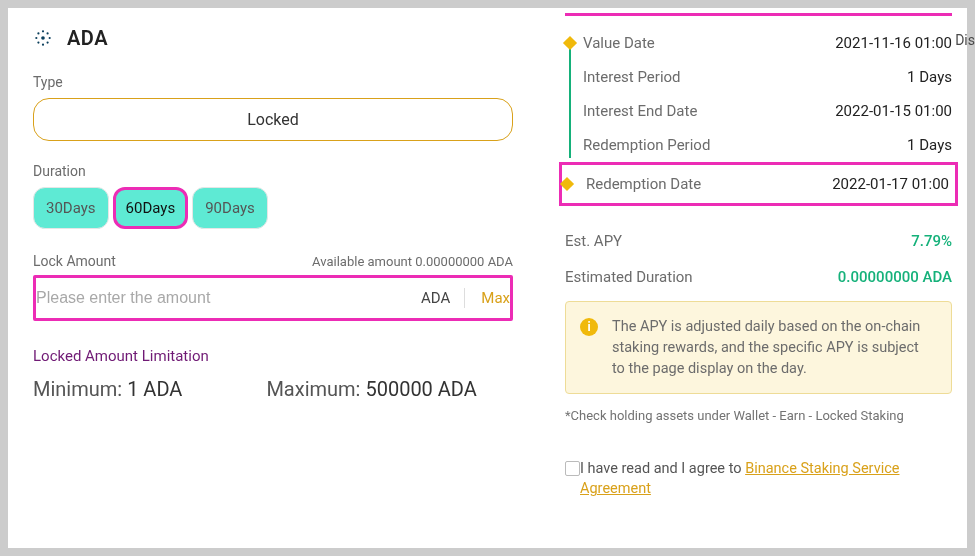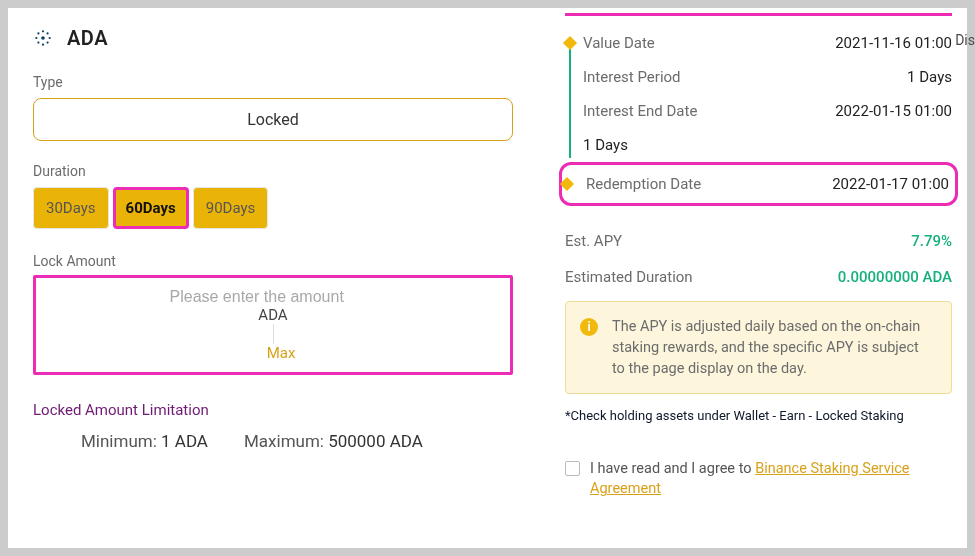--- a/index.html
+++ b/index.html
@@ -46,65 +46,64 @@
     color: #222;
     letter-spacing: .5px;
   }
   .label {
     font-size: 14px;
     color: #6c6c6c;
     margin-bottom: 8px;
   }
   .locked-box {
     border: 1px solid #d9a11a;
-    border-radius: 8px;
+    border-radius: 16px;
     text-align: center;
     padding: 11px 0;
     font-size: 16px;
     color: #333;
     margin-bottom: 22px;
   }
   .durations {
     display: flex;
     gap: 4px;
     margin-bottom: 24px;
   }
   .dur-btn {
     border: 1px solid #e6e6e6;
-    border-radius: 4px;
+    border-radius: 12px;
     padding: 11px 12px;
     font-size: 15px;
     color: #555;
-    background: #eab308;
+    background: #5eead4;
     cursor: pointer;
   }
   .dur-btn.selected {
     border: 3px solid #ec2cb5;
     color: #111;
-    font-weight: 700;
+    font-weight: 400;
     padding: 9px 10px;
   }
   .lock-amt-row {
     display: flex;
     justify-content: space-between;
     align-items: baseline;
     margin-bottom: 6px;
   }
   .lock-amt-row .avail {
     font-size: 13px;
     color: #6c6c6c;
   }
   .amount-box {
     border: 3px solid #ec2cb5;
     border-radius: 2px;
     display: flex;
     align-items: center;
     padding: 10px 0;
     margin-bottom: 26px;
-    flex-direction: column;
   }
   .amount-box input {
     flex: 1;
     border: none;
     outline: none;
     font-size: 16px;
     color: #333;
   }
   .amount-box input::placeholder { color: #a8a8a8; }
   .amount-box .sym {
@@ -123,24 +122,23 @@
     padding-left: 16px;
     cursor: pointer;
   }
   .limits-title {
     font-size: 15px;
     color: #701a75;
     margin-bottom: 12px;
   }
   .limits-row {
     display: flex;
-    gap: 36px;
-    font-size: 17px;
+    gap: 84px;
+    font-size: 20px;
     color: #333;
-    margin-left: 48px;
   }
   .limits-row .lbl { color: #555; }
   .top-highlight {
     height: 8px;
     border-bottom: 3px solid #ec2cb5;
     margin: -18px 0 10px 0;
   }
   .timeline {
     position: relative;
     padding-left: 18px;
@@ -168,21 +166,21 @@
     position: absolute;
     left: -18px;
     top: 12px;
     width: 10px;
     height: 10px;
     background: #f0b90b;
     transform: rotate(45deg);
   }
   .tl-group-redeem {
     border: 3px solid #ec2cb5;
-    border-radius: 12px;
+    border-radius: 0;
     margin: 0 -6px 17px -24px;
     padding: 2px 6px 2px 24px;
   }
   .stat-row {
     display: flex;
     justify-content: space-between;
     padding: 9px 0;
     font-size: 15px;
     color: #6c6c6c;
   }
@@ -207,27 +205,27 @@
     border-radius: 9px;
     background: #f0b90b;
     color: #fff;
     font-size: 12px;
     font-weight: 700;
     text-align: center;
     line-height: 18px;
   }
   .footnote {
     font-size: 13px;
-    color: #0f172a;
+    color: #737373;
     margin-top: 14px;
   }
   .agree-row {
     display: flex;
     align-items: flex-start;
-    gap: 10px;
+    gap: 0;
     margin-top: 36px;
     font-size: 14.5px;
     color: #555;
     line-height: 1.4;
   }
   .agree-row .check {
     width: 15px;
     height: 15px;
     border: 1px solid #bbb;
     border-radius: 2px;
@@ -279,20 +277,21 @@
 
     <div class="label">Duration</div>
     <div class="durations">
       <div class="dur-btn">30Days</div>
       <div class="dur-btn selected">60Days</div>
       <div class="dur-btn">90Days</div>
     </div>
 
     <div class="lock-amt-row">
       <span class="label" style="margin:0">Lock Amount</span>
+      <span class="avail">Available amount 0.00000000 ADA</span>
     </div>
 
     <div class="amount-box">
       <input type="text" placeholder="Please enter the amount" style="">
       <span class="sym">ADA</span>
       <span class="divider"></span>
       <span class="max">Max</span>
     </div>
 
     <div class="limits-title">Locked Amount Limitation</div>
@@ -325,20 +324,21 @@
         <span>Interest Period</span>
         <span class="val">1 Days</span>
       </div>
 
       <div class="tl-row">
         <span>Interest End Date</span>
         <span class="val">2022-01-15 01:00</span>
       </div>
 
       <div class="tl-row">
+        <span>Redemption Period</span>
         <span class="val">1 Days</span>
       </div>
 
       <div class="tl-group-redeem">
         <div class="tl-row">
           <span class="tl-dot" style="left:-24px"></span>
           <span>Redemption Date</span>
           <span class="val">2022-01-17 01:00</span>
         </div>
       </div>

